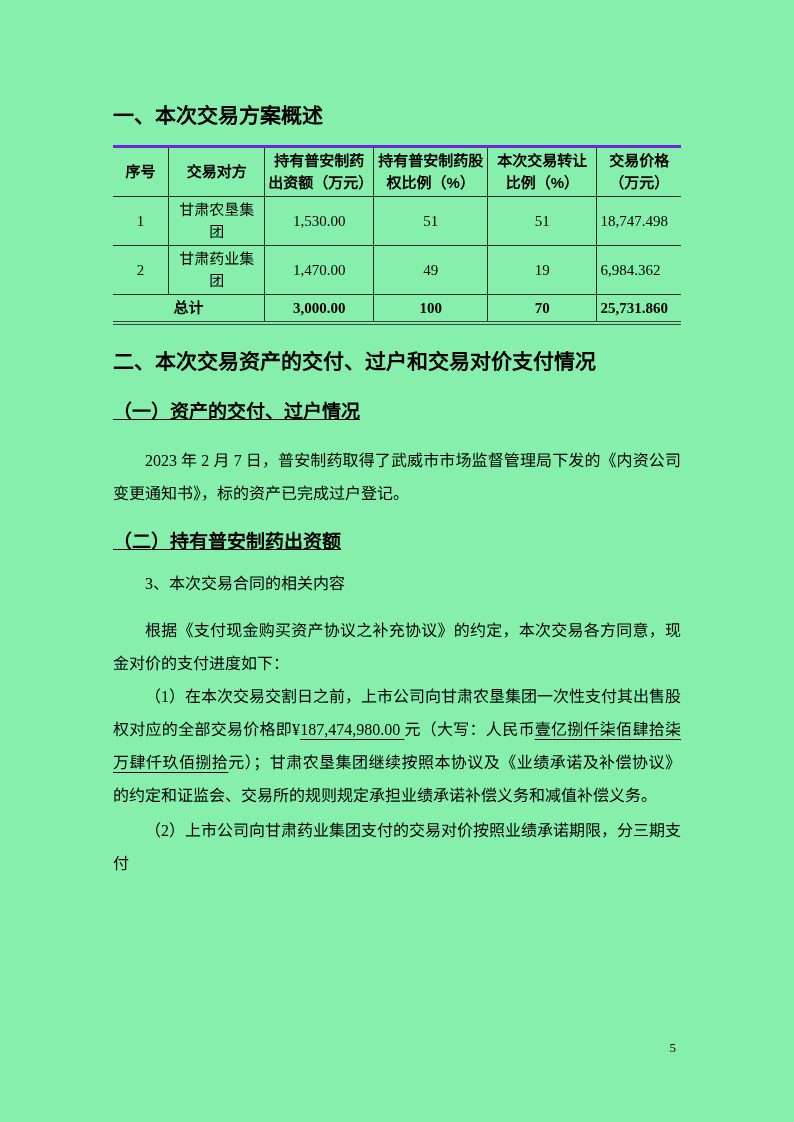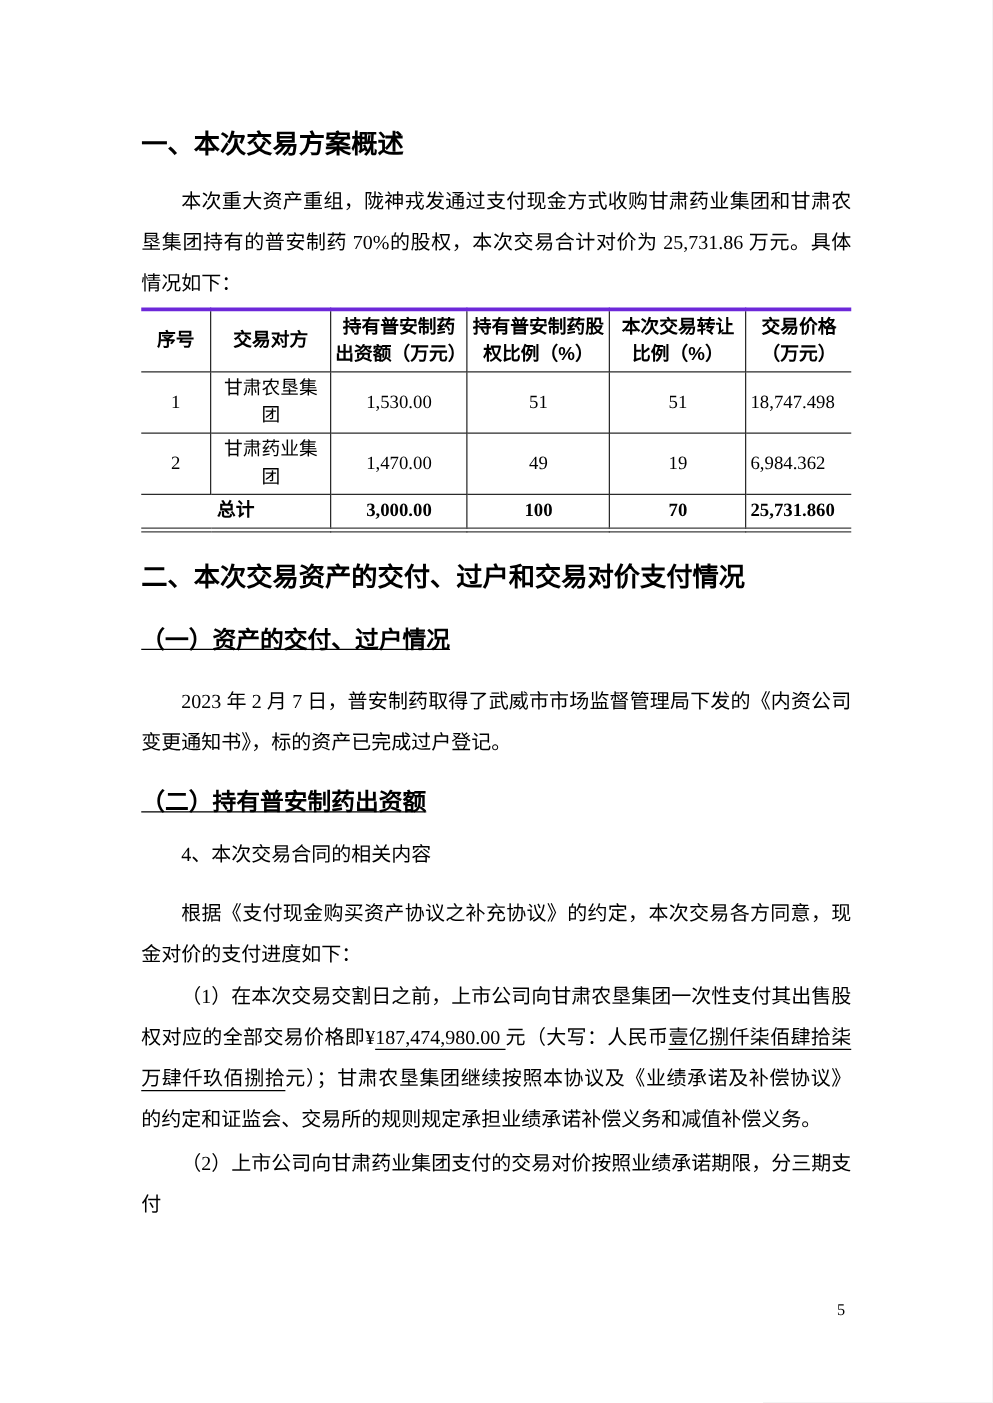--- a/index.html
+++ b/index.html
@@ -1,21 +1,21 @@
 <!DOCTYPE html>
 <html lang="zh-CN"><head>
 <meta charset="utf-8">
 <style>
   html, body { margin: 0; padding: 0; background: #e9e9e9; }
   .page {
     position: relative;
     width: 794px;
     height: 1122px;
     margin: 0 auto;
-    background: #ffffff;
+    background: #86efac;
     box-sizing: border-box;
     padding: 103px 113px 0 113px;
     font-family: "Liberation Serif", "DejaVu Serif", serif;
     color: #000000;
     overflow: hidden;
   }
   .h-level1 {
     font-family: "Liberation Sans", "DejaVu Sans", sans-serif;
     font-weight: bold;
     font-size: 21px;
@@ -86,21 +86,20 @@
     font-size: 13px;
   }
 </style>
 </head>
 <body>
 
 <div class="page">
 
   <h1 class="h-level1">一、本次交易方案概述</h1>
 
-  <p class="body-para">本次重大资产重组，陇神戎发通过支付现金方式收购甘肃药业集团和甘肃农垦集团持有的普安制药 70%的股权，本次交易合计对价为 25,731.86 万元。具体情况如下：</p>
 
   <table class="deal-table">
     <colgroup>
       <col class="col-1">
         <col class="col-2">
         <col class="col-3">
         <col class="col-4">
         <col class="col-5">
         <col class="col-6">
     </colgroup>
@@ -141,21 +140,21 @@
     </tbody>
   </table>
 
 
   <h1 class="h-level1 second">二、本次交易资产的交付、过户和交易对价支付情况</h1>
 
   <h2 class="h-level2">（一）资产的交付、过户情况</h2>
   <p class="body-para mt20">2023 年 2 月 7 日，普安制药取得了武威市市场监督管理局下发的《内资公司变更通知书》，标的资产已完成过户登记。</p>
 
   <h2 class="h-level2 mt20">（二）持有普安制药出资额</h2>
-  <p class="body-para mt13">4、本次交易合同的相关内容</p>
+  <p class="body-para mt13">3、本次交易合同的相关内容</p>
   <p class="body-para mt14">根据《支付现金购买资产协议之补充协议》的约定，本次交易各方同意，现金对价的支付进度如下：</p>
 
   <p class="body-para"><span>（1）在本次交易交割日之前，上市公司向甘肃农垦集团一次性支付其出售股权对应的全部交易价格即¥</span><span class="u">187,474,980.00 </span><span>元（大写：人民币</span><span class="u">壹亿捌仟柒佰肆拾柒万肆仟玖佰捌拾</span><span>元）；甘肃农垦集团继续按照本协议及《业绩承诺及补偿协议》的约定和证监会、交易所的规则规定承担业绩承诺补偿义务和减值补偿义务。</span></p>
 
   <p class="body-para mt2">（2）上市公司向甘肃药业集团支付的交易对价按照业绩承诺期限，分三期支付</p>
 
   <div class="page-number">5</div>
 
 </div>
 

